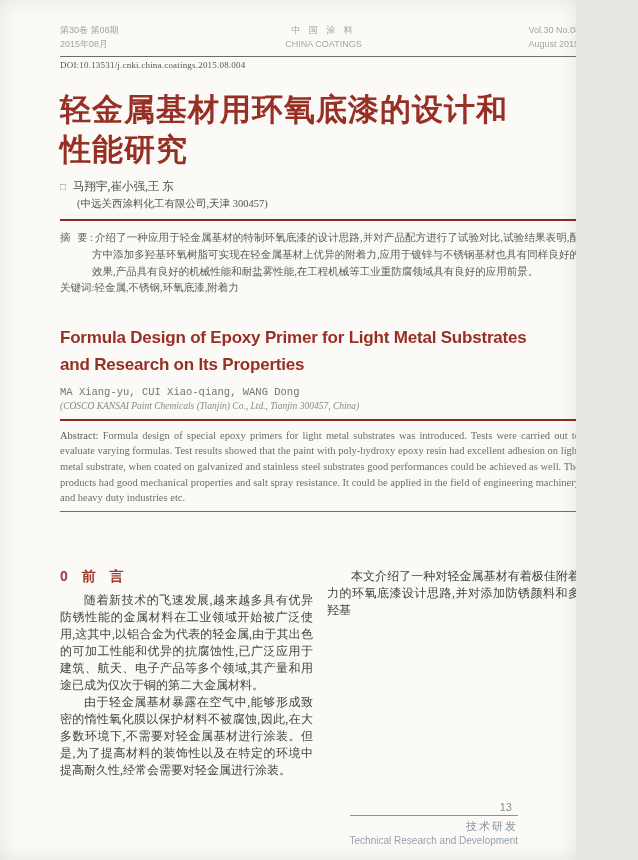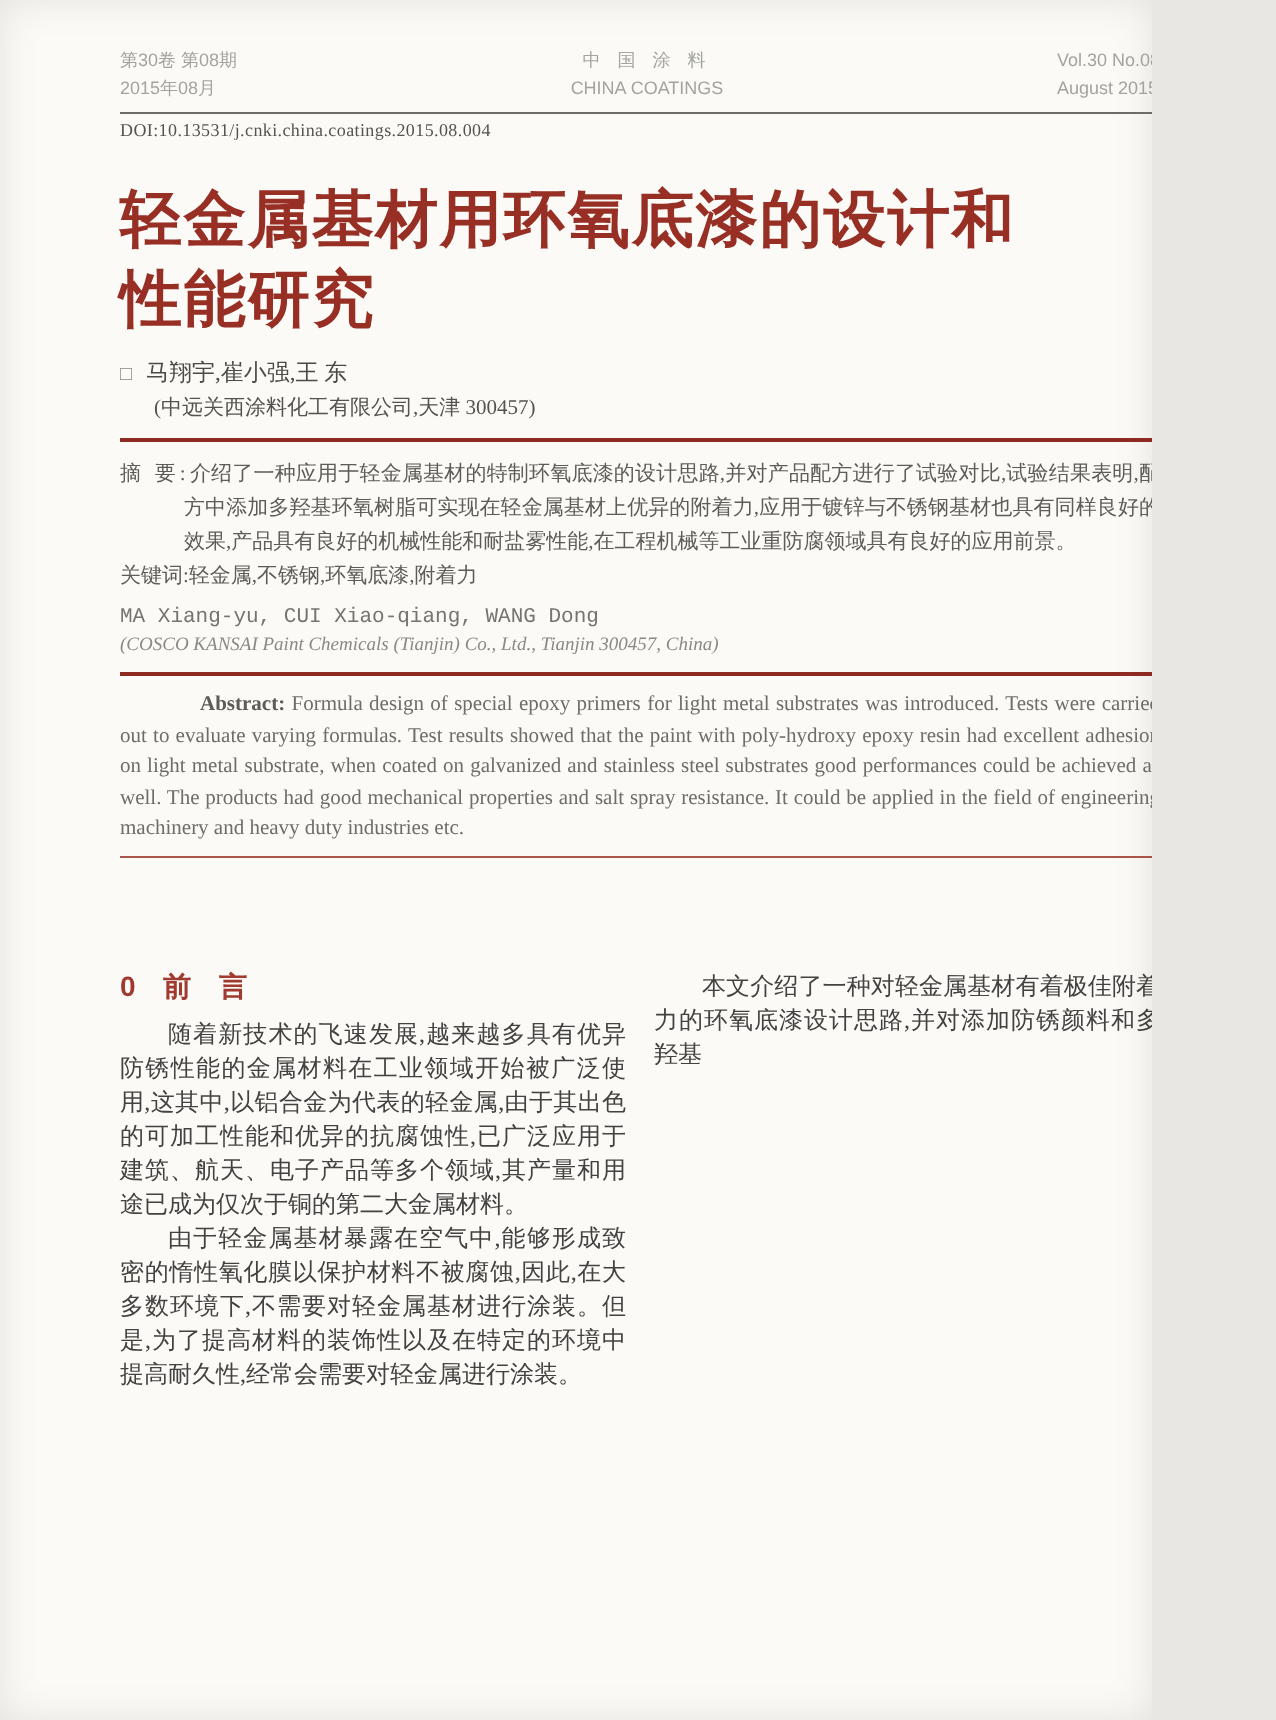--- a/index.html
+++ b/index.html
@@ -65,21 +65,21 @@
     font-weight:bold;color:#972f25;
     font-size:17px;line-height:1.55;letter-spacing:-.2px;
   }
   .title-en div{white-space:nowrap;}
   .authors-en{margin-top:8px;font-size:10.5px;color:#75746f;font-family:Liberation Mono, monospace;}
   .affil-en{margin-top:3px;font-size:9.5px;color:#8a8984;font-style:italic;}
   
   .abs-en{
     margin-top:7px;font-size:10.5px;color:#6e6d68;line-height:1.48;text-align:justify;
   }
-  .abs-en .lab,.kw-en .lab{font-weight:bold;color:#5d5c57;margin-left:40px;}
+  .abs-en .lab,.kw-en .lab{font-weight:normal;color:#5d5c57;}
   .kw-en{margin-top:1px;font-size:10.5px;color:#6e6d68;}
   
   .body-cols{
     margin-top:56px;
     display:flex;gap:14px;
   }
   .col{width:253px;font-size:12px;line-height:17px;color:#434240;text-align:justify;}
   .sec-head{
     font-family:"Liberation Sans","DejaVu Sans",sans-serif;
     font-weight:bold;color:#a03a2f;font-size:14px;letter-spacing:5px;
@@ -126,20 +126,24 @@
     <div class="affil-zh">(中远关西涂料化工有限公司,天津 300457)</div>
     <hr class="rule-red">
 
     <div class="abs-zh">
       <span class="lab">摘 要:</span><span>介绍了一种应用于轻金属基材的特制环氧底漆的设计思路,并对产品配方进行了试验对比,试验结果表明,配方中添加多羟基环氧树脂可实现在轻金属基材上优异的附着力,应用于镀锌与不锈钢基材也具有同样良好的效果,产品具有良好的机械性能和耐盐雾性能,在工程机械等工业重防腐领域具有良好的应用前景。</span>
     </div>
     <div class="kw-zh">
       <span class="lab">关键词:</span><span>轻金属,不锈钢,环氧底漆,附着力</span>
     </div>
 
+    <div class="title-en">
+      <div>Formula Design of Epoxy Primer for Light Metal Substrates</div>
+      <div>and Research on Its Properties</div>
+    </div>
     <div class="authors-en">MA Xiang-yu, CUI Xiao-qiang, WANG Dong</div>
     <div class="affil-en">(COSCO KANSAI Paint Chemicals (Tianjin) Co., Ltd., Tianjin 300457, China)</div>
     <hr class="rule-red">
 
     <div class="abs-en">
       <span class="lab">Abstract:</span><span> Formula design of special epoxy primers for light metal substrates was introduced. Tests were carried out to evaluate varying formulas. Test results showed that the paint with poly-hydroxy epoxy resin had excellent adhesion on light metal substrate, when coated on galvanized and stainless steel substrates good performances could be achieved as well. The products had good mechanical properties and salt spray resistance. It could be applied in the field of engineering machinery and heavy duty industries etc.</span>
     </div>
     <hr class="rule-red-thin">
 
     <div class="body-cols">
@@ -147,13 +151,19 @@
         <div class="sec-head">0 前 言</div>
         <p>随着新技术的飞速发展,越来越多具有优异防锈性能的金属材料在工业领域开始被广泛使用,这其中,以铝合金为代表的轻金属,由于其出色的可加工性能和优异的抗腐蚀性,已广泛应用于建筑、航天、电子产品等多个领域,其产量和用途已成为仅次于铜的第二大金属材料。</p>
         <p>由于轻金属基材暴露在空气中,能够形成致密的惰性氧化膜以保护材料不被腐蚀,因此,在大多数环境下,不需要对轻金属基材进行涂装。但是,为了提高材料的装饰性以及在特定的环境中提高耐久性,经常会需要对轻金属进行涂装。</p>
       </div>
       <div class="col">
         <p>本文介绍了一种对轻金属基材有着极佳附着力的环氧底漆设计思路,并对添加防锈颜料和多羟基</p>
       </div>
     </div>
   </div>
 
+  <div class="pfooter">
+    <div class="pagenum">13</div>
+    <hr class="frule">
+    <div class="col-zh">技术研发</div>
+    <div class="col-en">Technical Research and Development</div>
+  </div>
 </div>
 
 </body></html>

